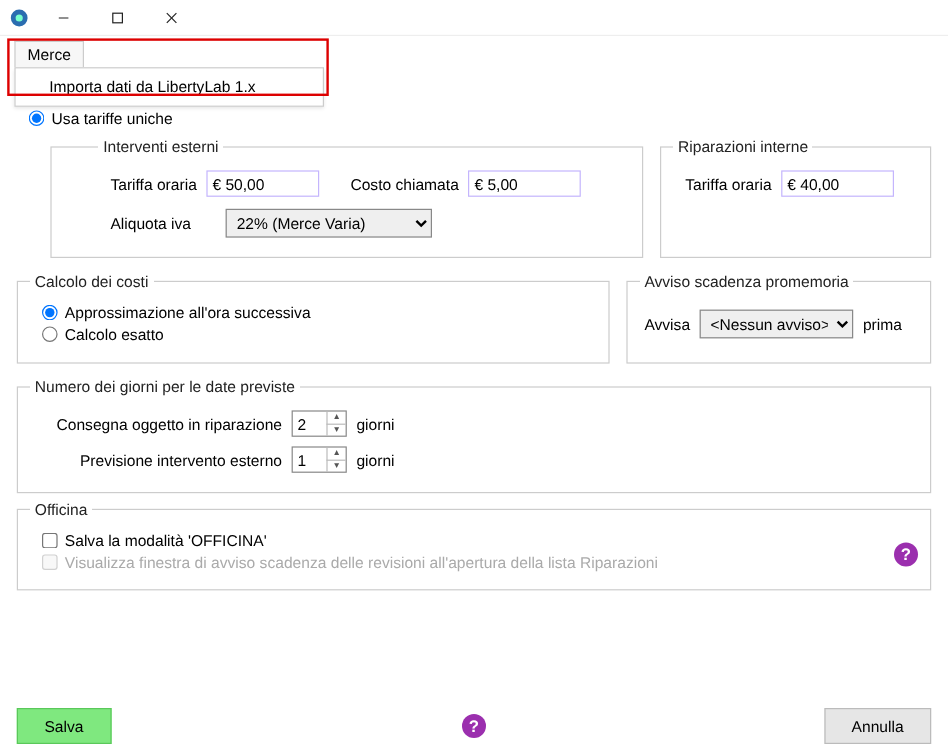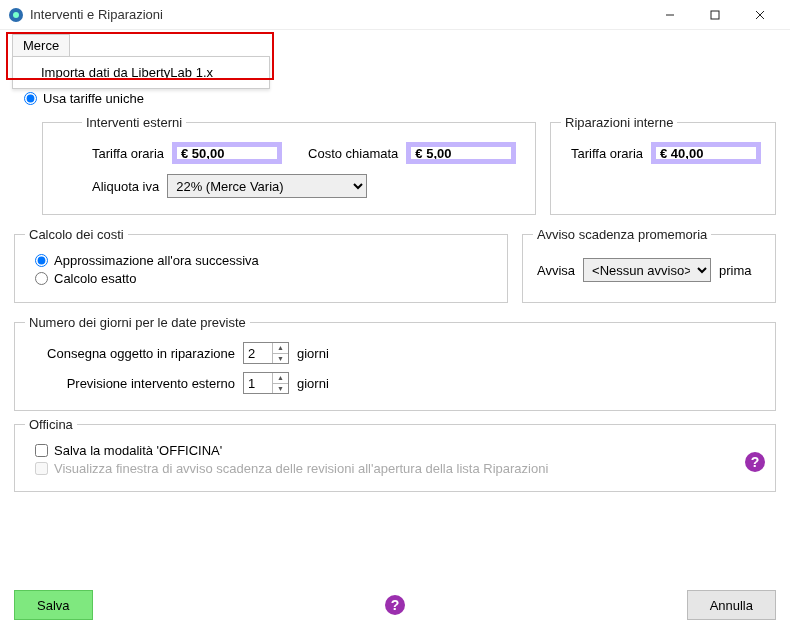--- a/index.html
+++ b/index.html
@@ -12,21 +12,21 @@
   .menubar-area { position: relative; height: 44px; }
   .redbox { position: absolute; left: 6px; top: 2px; width: 268px; height: 48px; border: 2px solid #d00; z-index: 5; pointer-events: none; }
   .menu-file { position: absolute; left: 12px; top: 4px; padding: 3px 10px; background: #f7f7f7; border: 1px solid #ccc; border-bottom: none; }
   .menu-dropdown { position: absolute; left: 12px; top: 26px; width: 258px; background: #fff; border: 1px solid #ccc; padding: 4px 0; box-shadow: 0 2px 3px rgba(0,0,0,0.1); }
   .menu-item { padding: 4px 10px 4px 28px; }
   .content { padding: 6px 14px 0 14px; position: absolute; top: 82px; left: 0; right: 0; bottom: 50px; }
   fieldset { border: 1px solid #ccc; margin: 6px 0; padding: 8px 10px 12px 10px; }
   legend { padding: 0 4px; color: #222; }
   .radio, .check { display: flex; align-items: center; gap: 6px; margin: 3px 0 3px 10px; }
   .radio input, .check input { margin: 0; }
-  input.text { border: 5px solid #c4b5fd; padding: 2px 4px; height: 22px; width: 110px; font-weight: bold; }
+  input.text { border: 1px solid #c4b5fd; padding: 2px 4px; height: 22px; width: 94px; }
   select { border: 1px solid #888; height: 24px; padding: 2px 4px; }
   .spinner-wrap { position: relative; display: inline-block; }
   input.spinner { border: 1px solid #888; height: 22px; width: 46px; padding: 2px 20px 2px 4px; }
   .spin-btns { position: absolute; right: 1px; top: 1px; width: 16px; height: 20px; display: flex; flex-direction: column; }
   .spin-btns div { flex: 1; display: flex; align-items: center; justify-content: center; font-size: 7px; color: #555; border-left: 1px solid #bbb; }
   .spin-btns div:first-child { border-bottom: 1px solid #bbb; }
   .disabled { color: #aaa; }
   .help-icon { width: 20px; height: 20px; border-radius: 50%; background: #9b2fae; color: #fff; display: inline-flex; align-items: center; justify-content: center; font-weight: bold; font-size: 14px; }
   .footer { position: absolute; bottom: 10px; left: 14px; right: 14px; display: flex; align-items: center; }
   .btn { height: 30px; padding: 4px 22px; border: 1px solid #8cc; background: #eee; display: inline-flex; align-items: center; justify-content: center; }
@@ -40,21 +40,20 @@
   .group-avviso { width: 254px; }
 </style>
 </head>
 <body>
 
 <div class="titlebar">
   <svg class="icon" viewBox="0 0 16 16">
       <circle cx="8" cy="8" r="7" fill="#2a6db0"></circle>
       <circle cx="8" cy="8" r="3" fill="#7fc"></circle>
     </svg>
-  <span class="title">Interventi e Riparazioni</span>
   <div class="winctrl">
     <div class="winbtn">
         <svg width="10" height="10">
           <line x1="1" y1="5" x2="9" y2="5" stroke="#222" stroke-width="1"></line>
         </svg>
       </div>
     <div class="winbtn">
         <svg width="10" height="10">
           <rect x="1" y="1" width="8" height="8" fill="none" stroke="#222" stroke-width="1"></rect>
         </svg>
@@ -88,21 +87,21 @@
       <legend>Interventi esterni</legend>
       <div style="display:flex; align-items:center; gap:8px; margin:4px 0 10px 10px;">
         <label>Tariffa oraria</label>
         <input class="text" value="€ 50,00" style="">
         <span style="width:10px"></span>
         <label>Costo chiamata</label>
         <input class="text" value="€ 5,00" style="">
       </div>
       <div style="display:flex; align-items:center; gap:8px; margin:4px 0 4px 10px;">
         <label>Aliquota iva</label>
-        <select style="width:200px;">
+        <select style="width:172px;margin-left:21px;">
           <option>22% (Merce Varia)</option>
         </select>
       </div>
     </fieldset>
     <fieldset class="group-int">
       <legend>Riparazioni interne</legend>
       <div style="display:flex; align-items:center; gap:8px; margin:4px 0 4px 10px;">
         <label>Tariffa oraria</label>
         <input class="text" value="€ 40,00" style="">
       </div>

